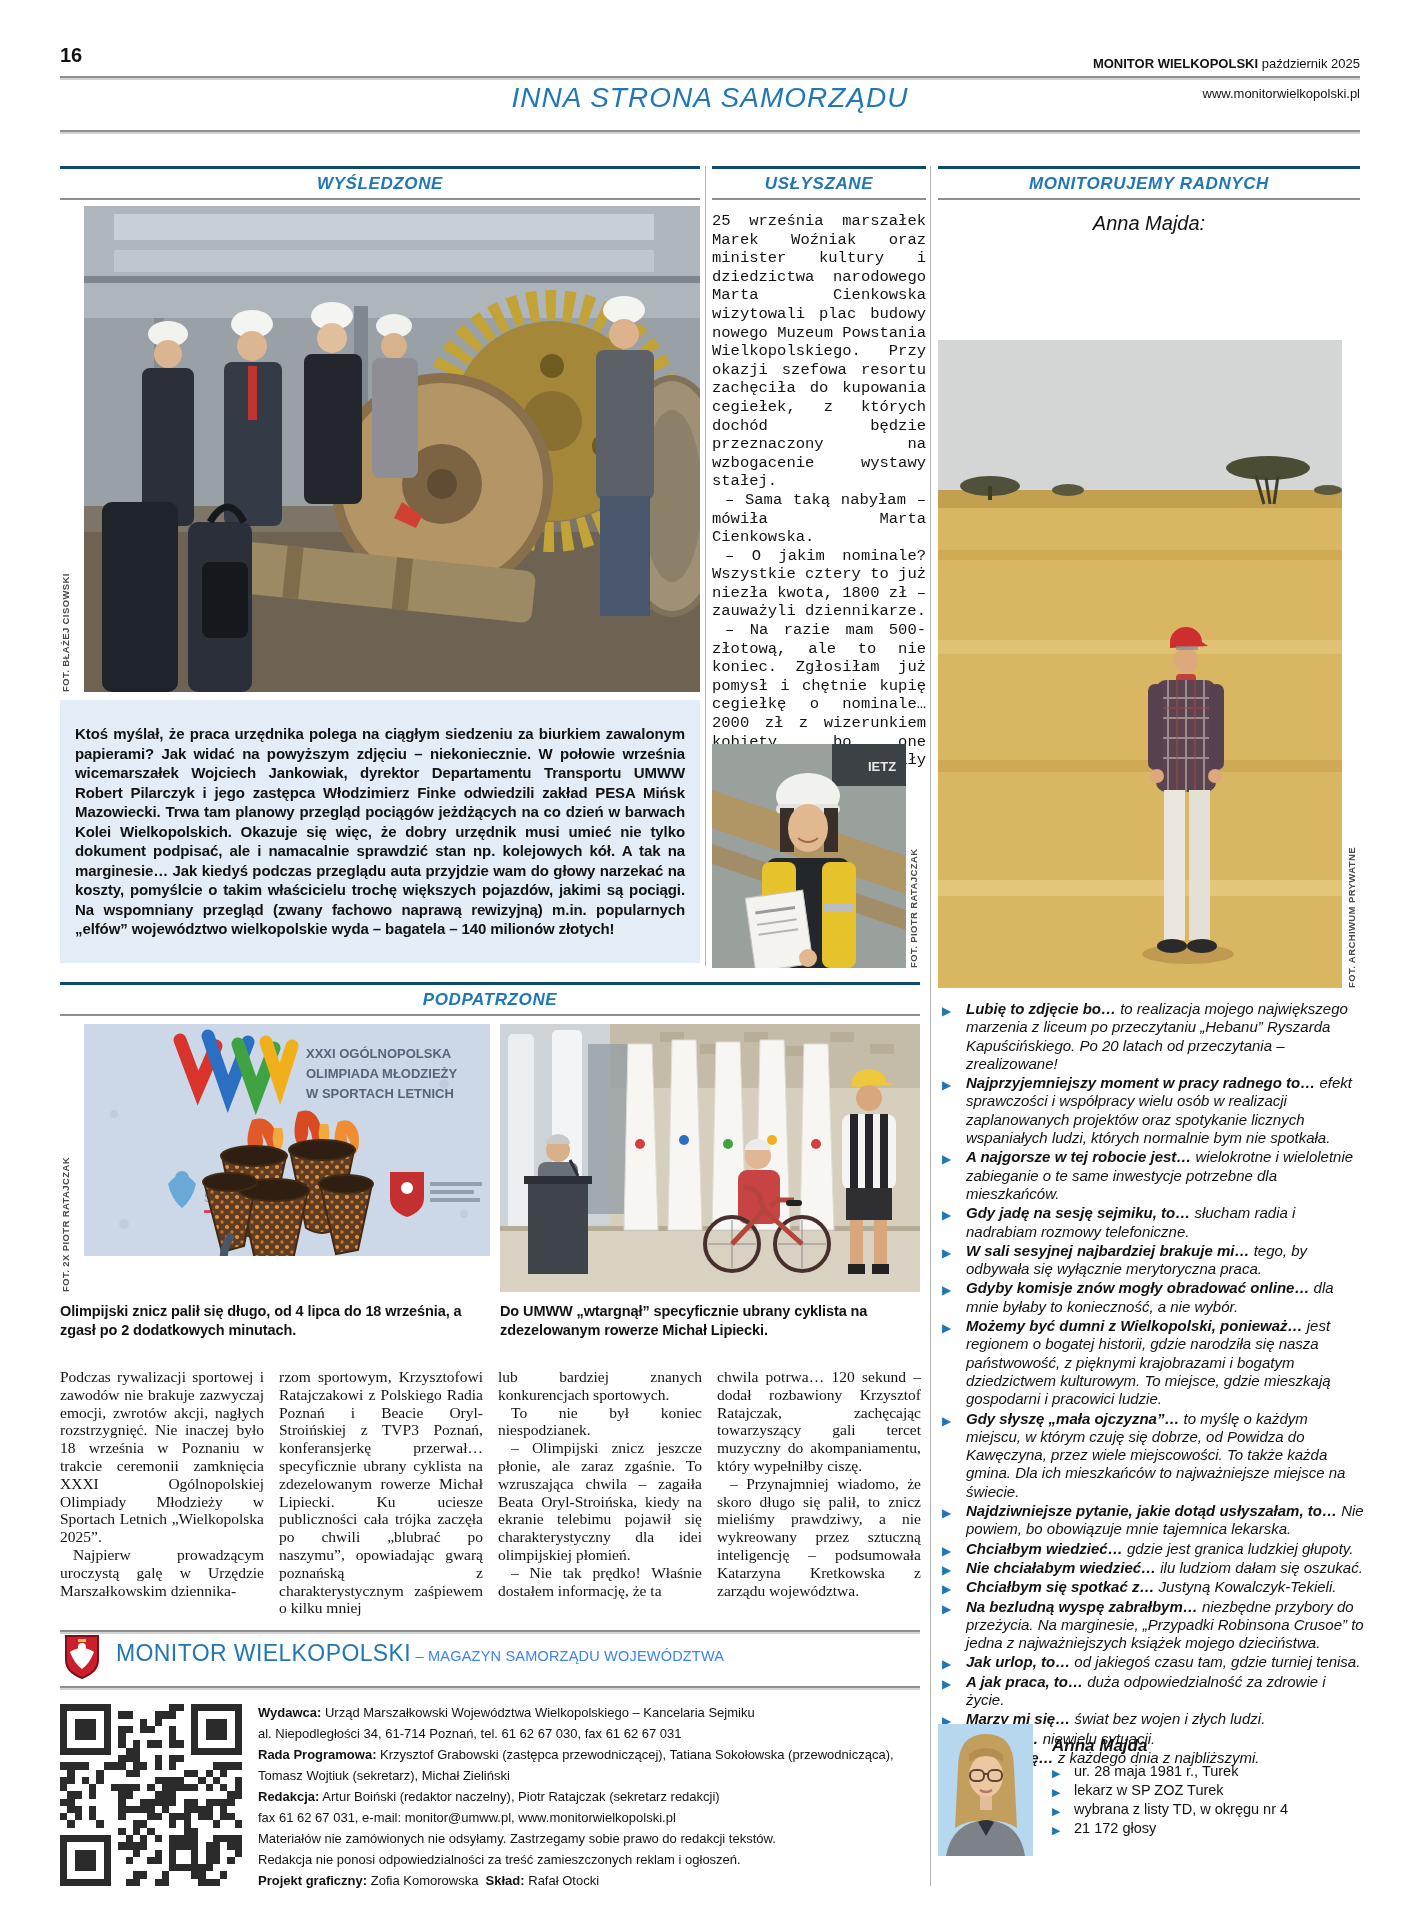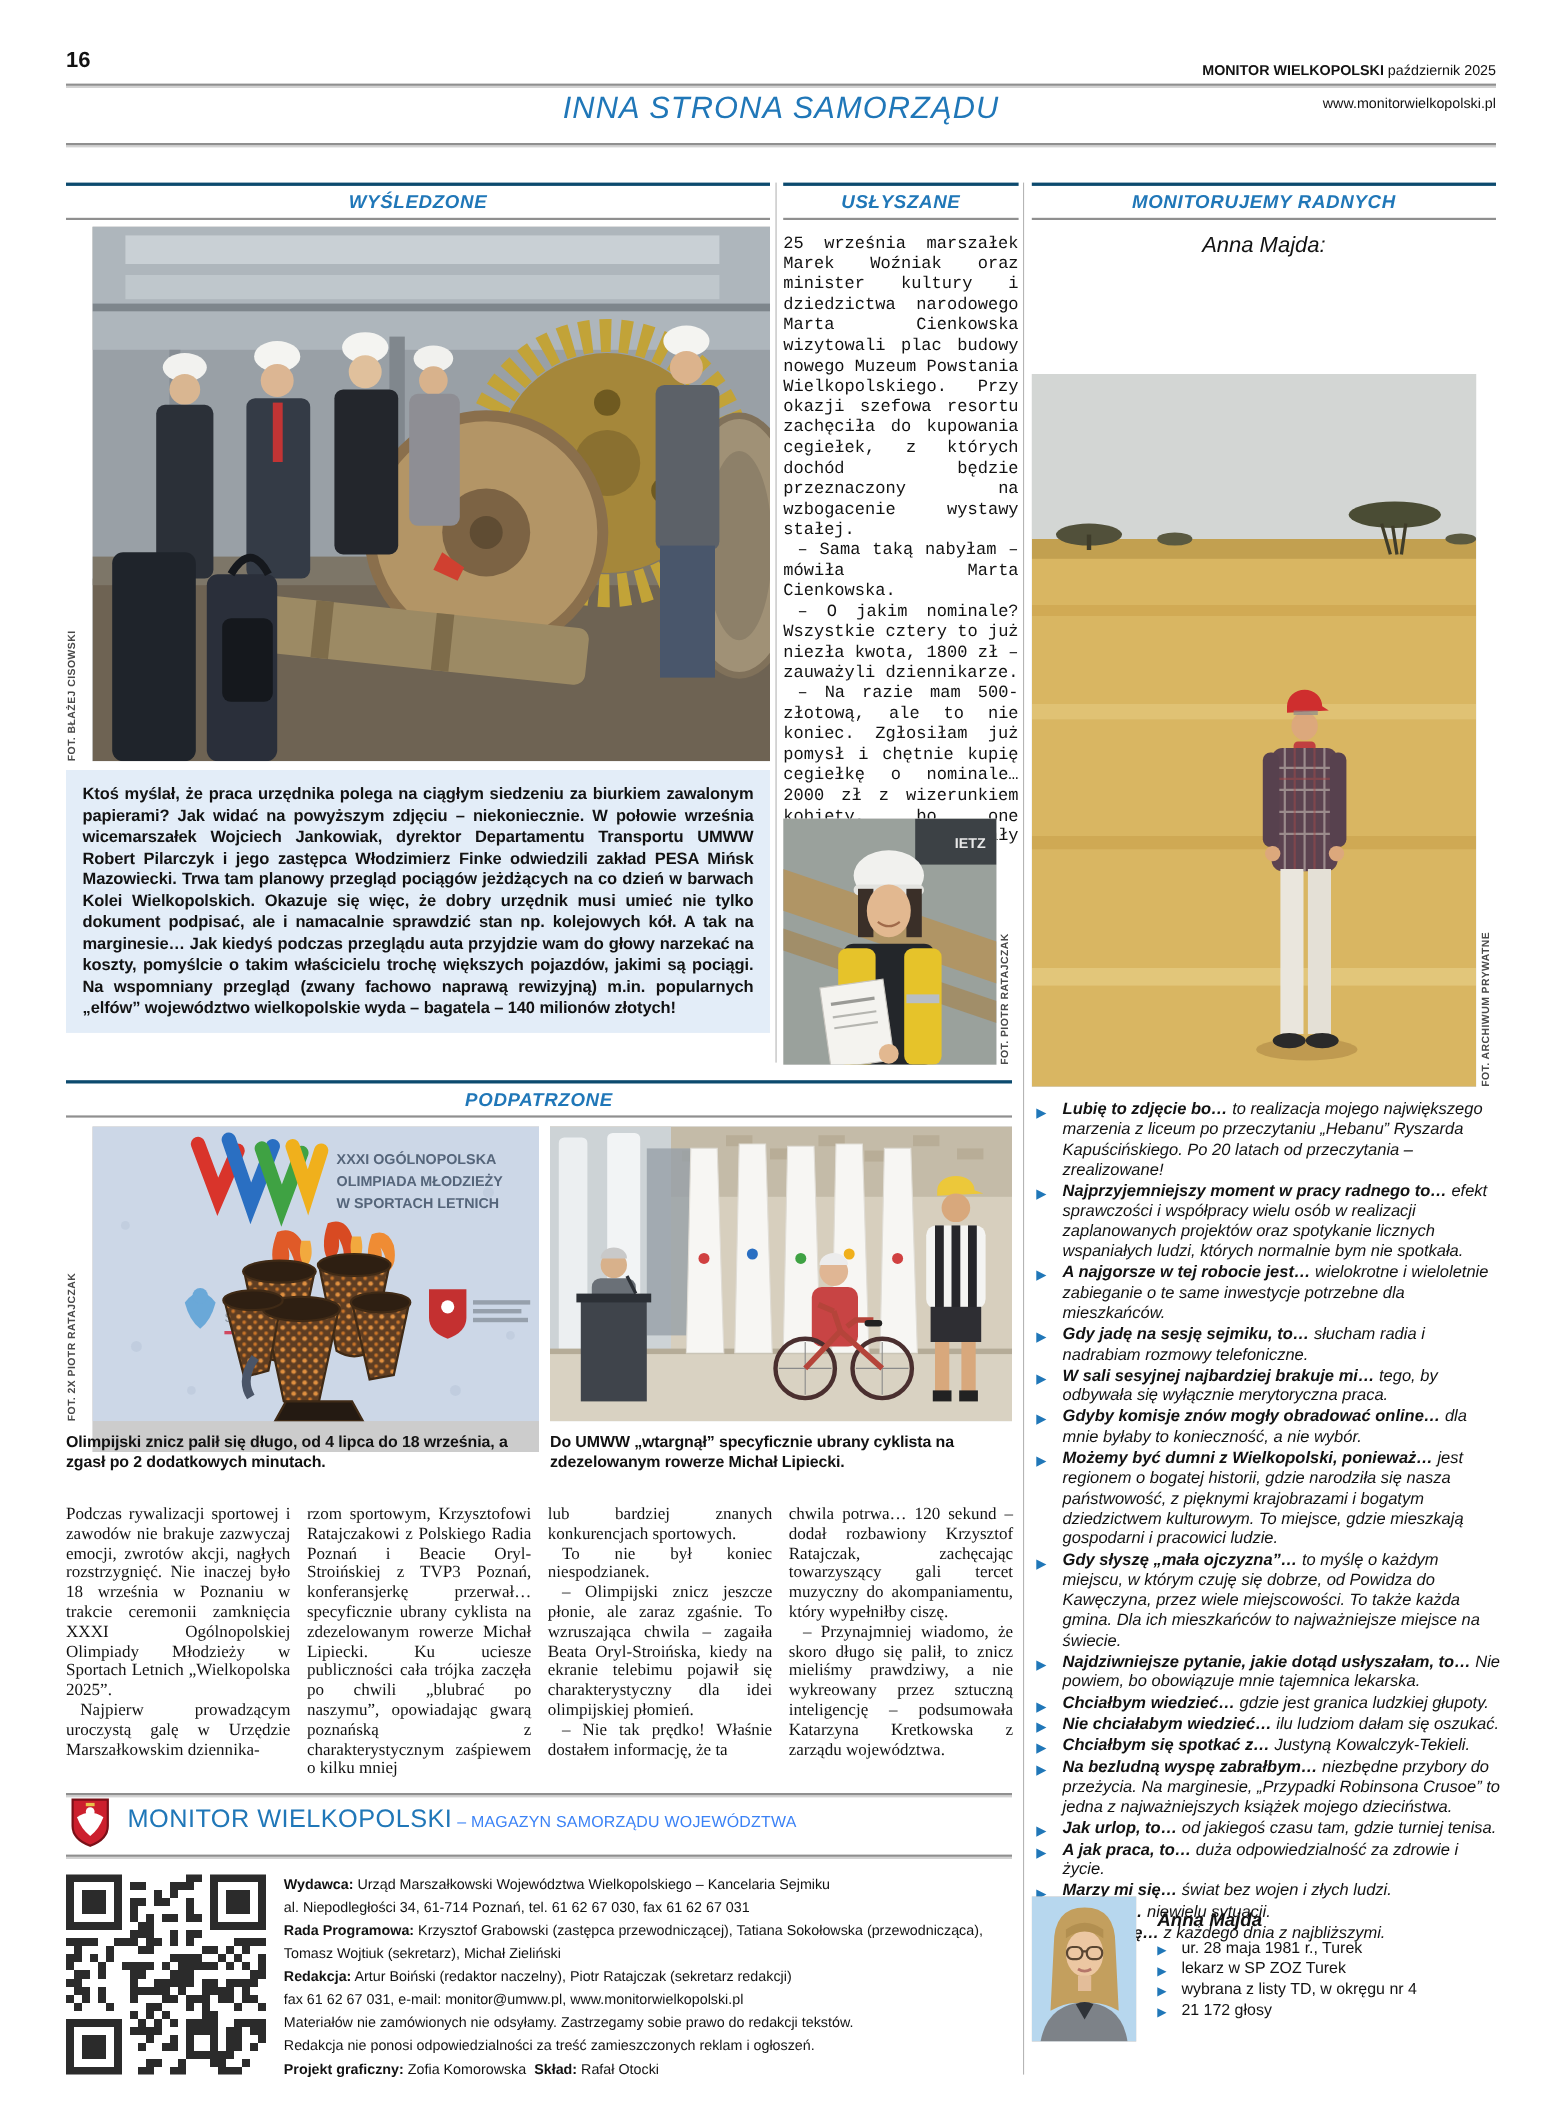--- a/index.html
+++ b/index.html
@@ -10,21 +10,21 @@
   .jt{text-align:justify;}
   .rule{position:absolute;height:2px;background:#8f8f8f;box-shadow:0 2px 0 #d2d2d2;}
   .vrule{position:absolute;width:1px;background:#b5b5b5;}
   .sec-hdr{position:absolute;border-top:3px solid #0c4a6e;}
   .sec-hdr .t{display:block;text-align:center;color:#2077b8;font-weight:bold;font-style:italic;
               font-size:17px;letter-spacing:.6px;padding:5px 0 4px;border-bottom:2px solid #8f8f8f;}
   .credit{position:absolute;writing-mode:vertical-rl;transform:rotate(180deg);
           font-size:9.5px;font-weight:bold;color:#4a4a4a;letter-spacing:.4px;white-space:nowrap;}
   .ph{position:absolute;overflow:hidden;background:#ccc;}
   .ph svg{display:block;}
-  .caption-box{position:absolute;background:#e3edf8;box-sizing:border-box;padding:12px 15px;
+  .caption-box{position:absolute;background:#e3edf8;box-sizing:border-box;padding:24px 15px;
                font-size:15px;font-weight:600;line-height:1.3;letter-spacing:-.1px;}
   .bodycol{position:absolute;font-family:"Liberation Serif",serif;font-size:15.5px;line-height:17.8px;}
   .bodycol p{margin:0;}
   .bodycol p + p{text-indent:13px;}
   .midtext p{margin:0;}
   .midtext p + p{text-indent:13px;}
   .qa-list{position:absolute;}
   .qa{position:relative;padding-left:26px;font-style:italic;font-size:15px;line-height:18.3px;margin:0 0 1px;}
   .qa .ar{position:absolute;left:2px;top:2px;font-style:normal;font-size:12px;color:#2077b8;}
   .qa .q{font-weight:bold;}
@@ -271,21 +271,21 @@
     <div class="bio-li"><span class="ar">▶</span><span>wybrana z listy TD, w okręgu nr 4</span></div>
     <div class="bio-li"><span class="ar">▶</span><span>21 172 głosy</span></div>
   </div>
 
   <div class="sec-hdr" style="left:60px;top:982px;width:860px;">
     <span class="t">PODPATRZONE</span>
   </div>
 
   <div class="credit" style="left:60px;top:1024px;height:268px;">FOT. 2X PIOTR RATAJCZAK</div>
 
-  <div class="ph" style="left:84px;top:1024px;width:406px;height:296px;text-align:center;">
+  <div class="ph" style="left:84px;top:1024px;width:406px;height:232px;text-align:center;">
     <svg width="406" height="268" viewBox="0 0 406 268">
       <defs>
         <pattern id="wicker" width="10" height="10" patternUnits="userSpaceOnUse">
           <rect width="10" height="10" fill="#5e3d22"></rect>
           <circle cx="3" cy="3" r="2.1" fill="#e09040"></circle>
           <circle cx="8" cy="8" r="1.7" fill="#c97428"></circle>
         </pattern>
       </defs>
       <rect width="406" height="268" fill="#ccd7e7"></rect>
       <g opacity=".35" fill="#aebdd2">

